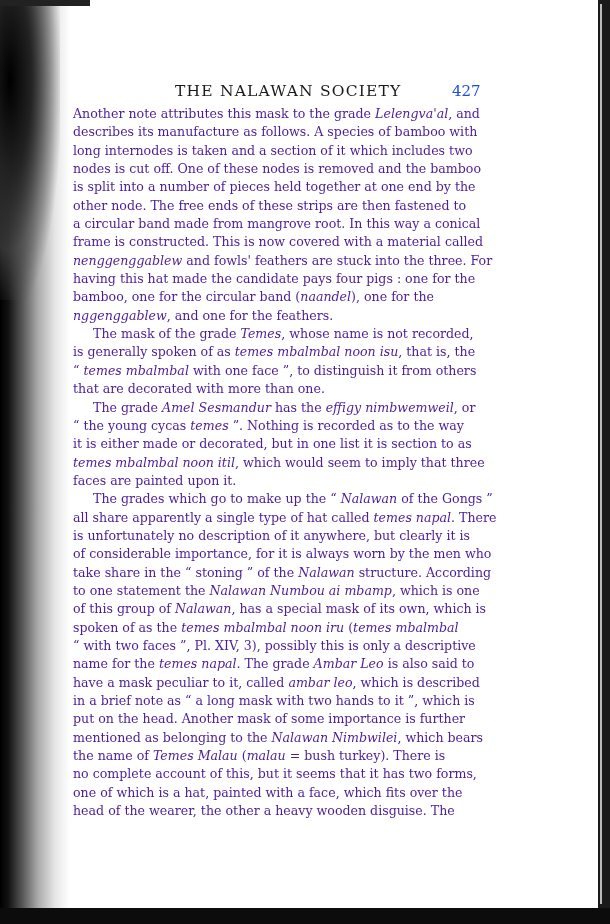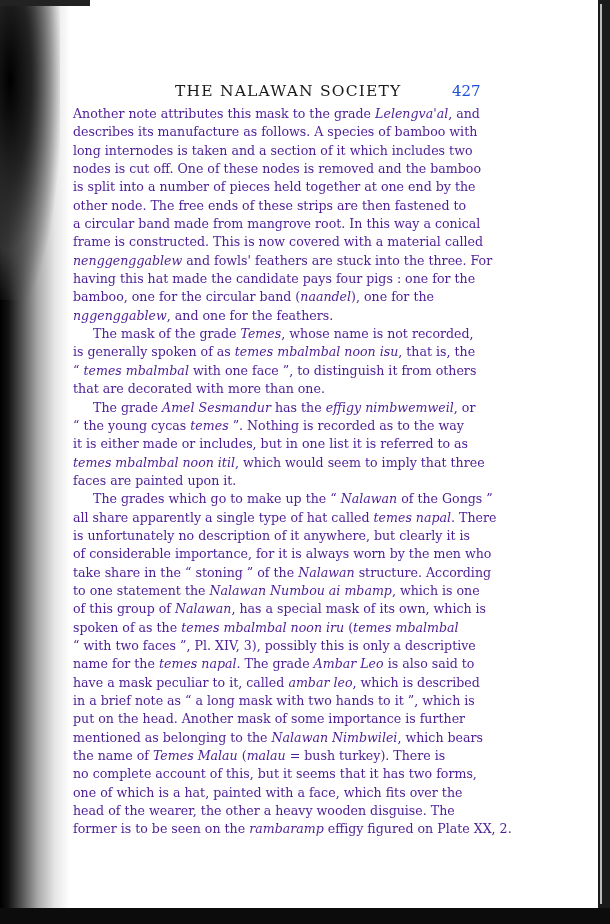--- a/index.html
+++ b/index.html
@@ -56,21 +56,21 @@
       </div>
       <div>
         <span class="line indent"><span>The mask of the grade </span><i>Temes</i><span>, whose name is not recorded,</span></span>
         <span class="line"><span>is generally spoken of as </span><i>temes mbalmbal noon isu</i><span>, that is, the</span></span>
         <span class="line"><span>“ </span><i>temes mbalmbal</i><span> with one face ”, to distinguish it from others</span></span>
         <span class="line last"><span>that are decorated with more than one.</span></span>
       </div>
       <div>
         <span class="line indent"><span>The grade </span><i>Amel Sesmandur</i><span> has the </span><i>effigy nimbwemweil</i><span>, or</span></span>
         <span class="line"><span>“ the young cycas </span><i>temes</i><span> ”.  Nothing is recorded as to the way</span></span>
-        <span class="line"><span>it is either made or includes, but in one list it is referred to as</span></span>
+        <span class="line"><span>it is either made or decorated, but in one list it is section to as</span></span>
         <span class="line"><i>temes mbalmbal noon itil</i><span>, which would seem to imply that three</span></span>
         <span class="line last"><span>faces are painted upon it.</span></span>
       </div>
       <div>
         <span class="line indent"><span>The grades which go to make up the “ </span><i>Nalawan</i><span> of the Gongs ”</span></span>
         <span class="line"><span>all share apparently a single type of hat called </span><i>temes napal</i><span>.  There</span></span>
         <span class="line"><span>is unfortunately no description of it anywhere, but clearly it is</span></span>
         <span class="line"><span>of considerable importance, for it is always worn by the men who</span></span>
         <span class="line"><span>take share in the “ stoning ” of the </span><i>Nalawan</i><span> structure.  According</span></span>
         <span class="line"><span>to one statement the </span><i>Nalawan Numbou ai mbamp</i><span>, which is one</span></span>
@@ -79,16 +79,15 @@
         <span class="line"><span>“ with two faces ”, Pl. XIV, 3), possibly this is only a descriptive</span></span>
         <span class="line"><span>name for the </span><i>temes napal</i><span>.  The grade </span><i>Ambar Leo</i><span> is also said to</span></span>
         <span class="line"><span>have a mask peculiar to it, called </span><i>ambar leo</i><span>, which is described</span></span>
         <span class="line"><span>in a brief note as “ a long mask with two hands to it ”, which is</span></span>
         <span class="line"><span>put on the head.  Another mask of some importance is further</span></span>
         <span class="line"><span>mentioned as belonging to the </span><i>Nalawan Nimbwilei</i><span>, which bears</span></span>
         <span class="line"><span>the name of </span><i>Temes Malau</i><span> (</span><i>malau</i><span> = bush turkey).   There is</span></span>
         <span class="line"><span>no complete account of this, but it seems that it has two forms,</span></span>
         <span class="line"><span>one of which is a hat, painted with a face, which fits over the</span></span>
         <span class="line"><span>head of the wearer, the other a heavy wooden disguise.  The</span></span>
-        <span class="line last"><span>former is to be seen on the </span><i>rambaramp</i><span> effigy figured on Plate XX, 2.</span></span>
       </div>
     </div>
 </div>
 
 </body></html>

